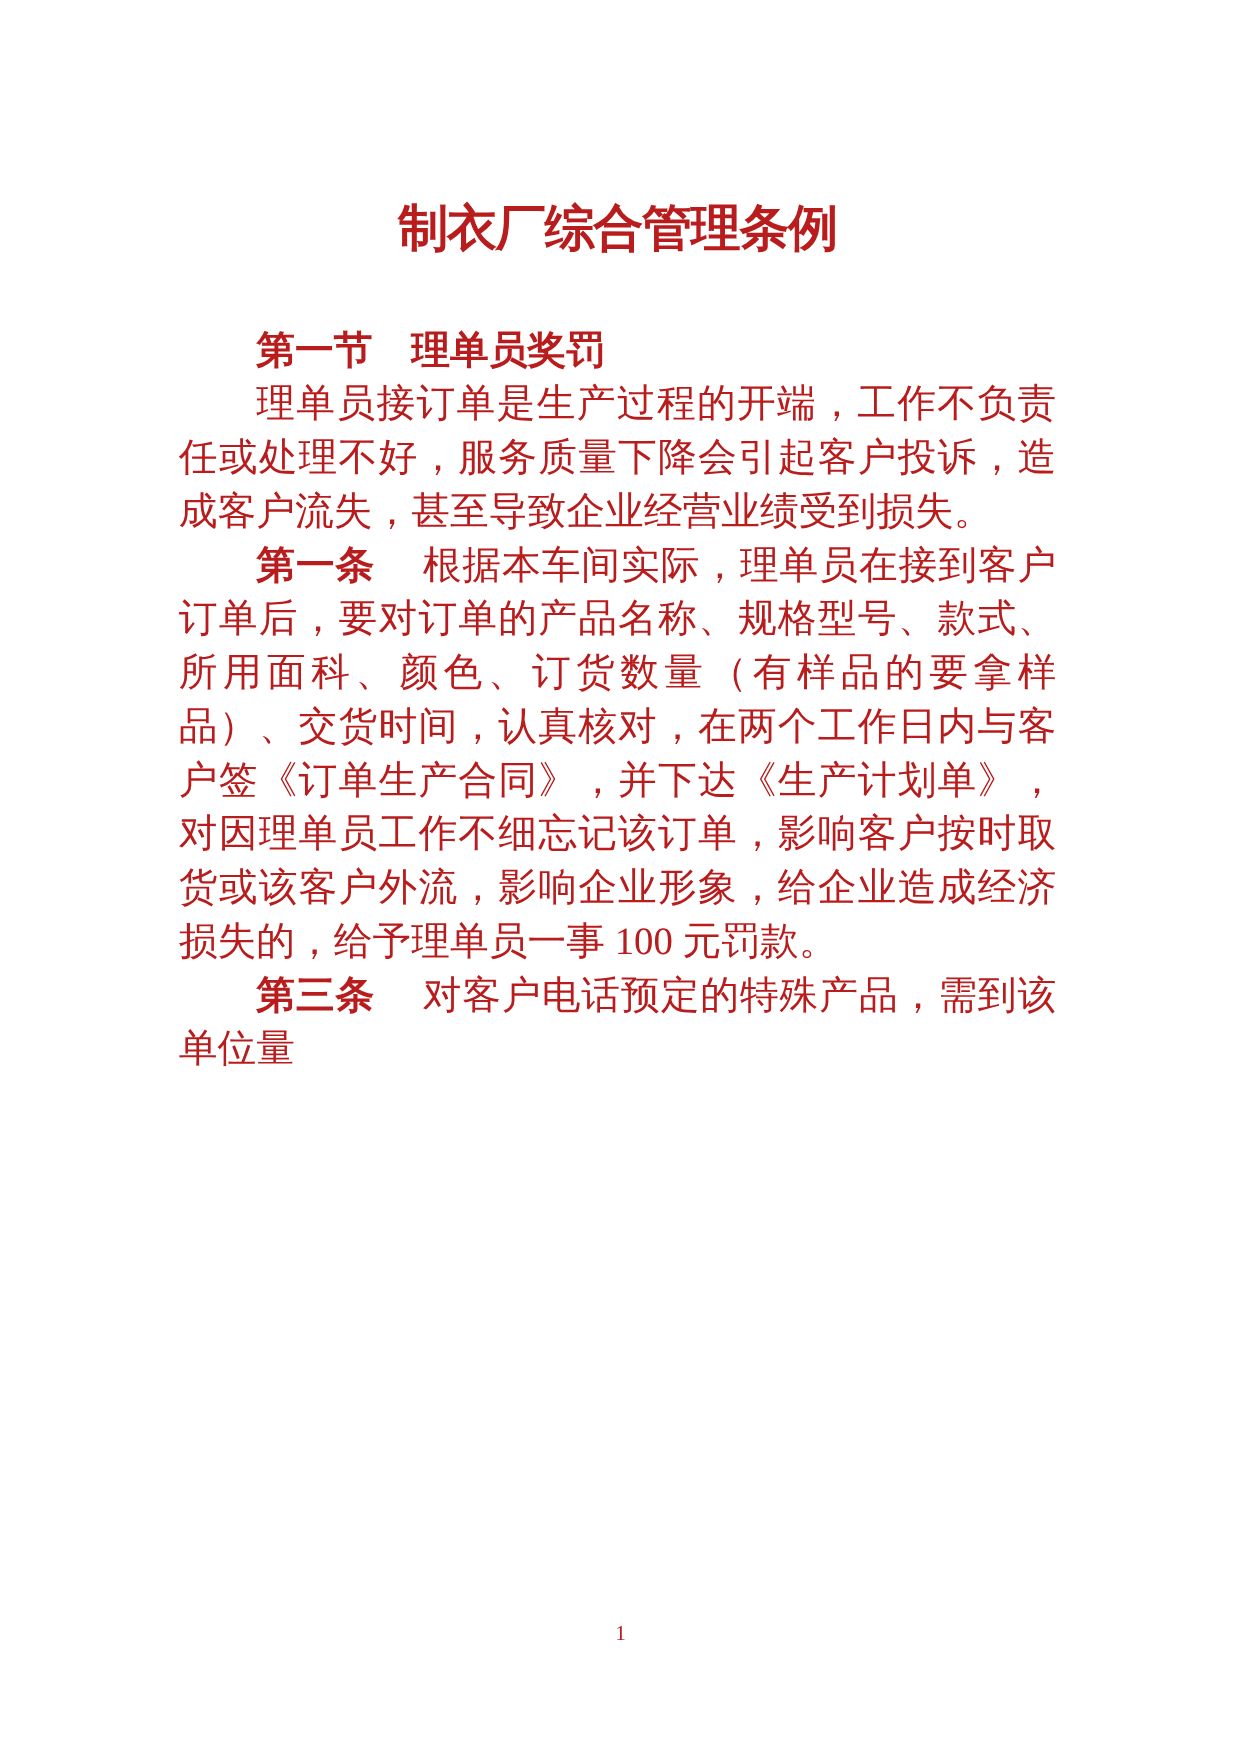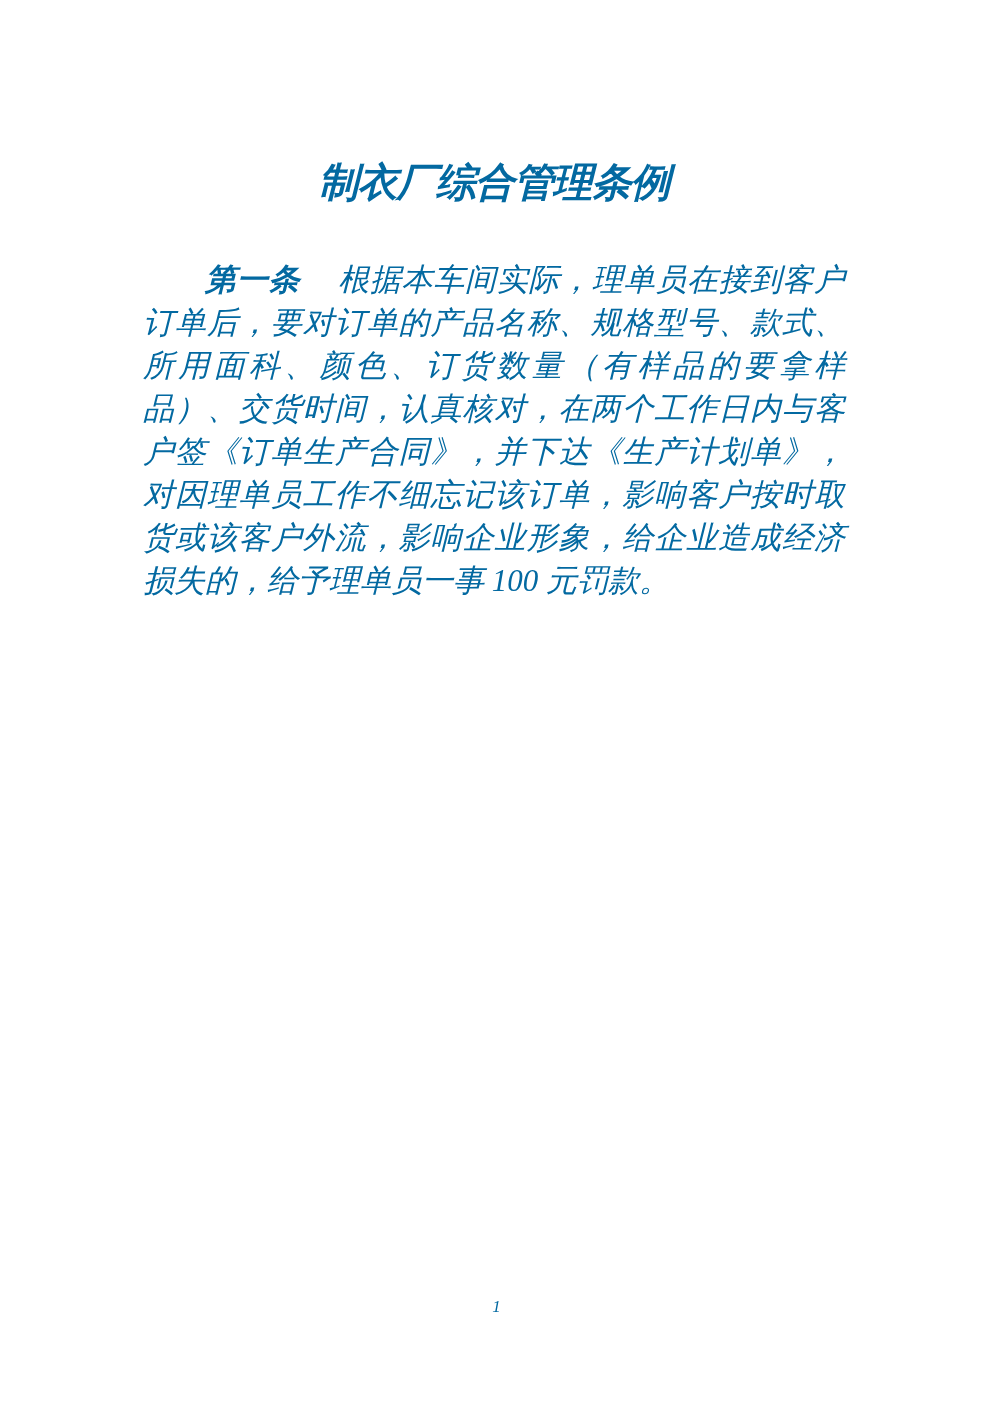--- a/index.html
+++ b/index.html
@@ -5,24 +5,23 @@
   html, body {
     margin: 0;
     padding: 0;
     background: #ffffff;
   }
   .page {
     position: relative;
     width: 993px;
     height: 1404px;
     background: #ffffff;
-    color: #0369a1;
+    color: #b91c1c;
     font-family: "Liberation Serif", "DejaVu Serif", serif;
     overflow: hidden;
-    font-style: italic;
   }
   .content {
     position: absolute;
     left: 143px;
     top: 0;
     width: 702px;
   }
   .doc-title {
     margin: 158px 0 50px 0;
     font-size: 40px;
@@ -76,24 +75,29 @@
 <body>
 
 <div class="page">
   <div class="content">
 
     <h1 class="doc-title">制衣厂综合管理条例</h1>
 
 
 
 
+    <h3 class="section-heading">第一节　理单员奖罚</h3>
 
+    <p class="body-para">理单员接订单是生产过程的开端，工作不负责任或处理不好，服务质量下降会引起客户投诉，造成客户流失，甚至导致企业经营业绩受到损失。</p>
 
     <p class="body-para">
       <span class="article-label">第一条</span><span>根据本车间实际，理单员在接到客户订单后，要对订单的产品名称、规格型号、款式、所用面科、颜色、订货数量（有样品的要拿样品）、交货时间，认真核对，在两个工作日内与客户签《订单生产合同》，并下达《生产计划单》，对因理单员工作不细忘记该订单，影响客户按时取货或该客户外流，影响企业形象，给企业造成经济损失的，给予理单员一事 100 元罚款。</span>
     </p>
 
 
+    <p class="body-para">
+      <span class="article-label">第三条</span><span>对客户电话预定的特殊产品，需到该单位量</span>
+    </p>
 
   </div>
 
   <div class="page-number">1</div>
 </div>
 
 </body></html>

